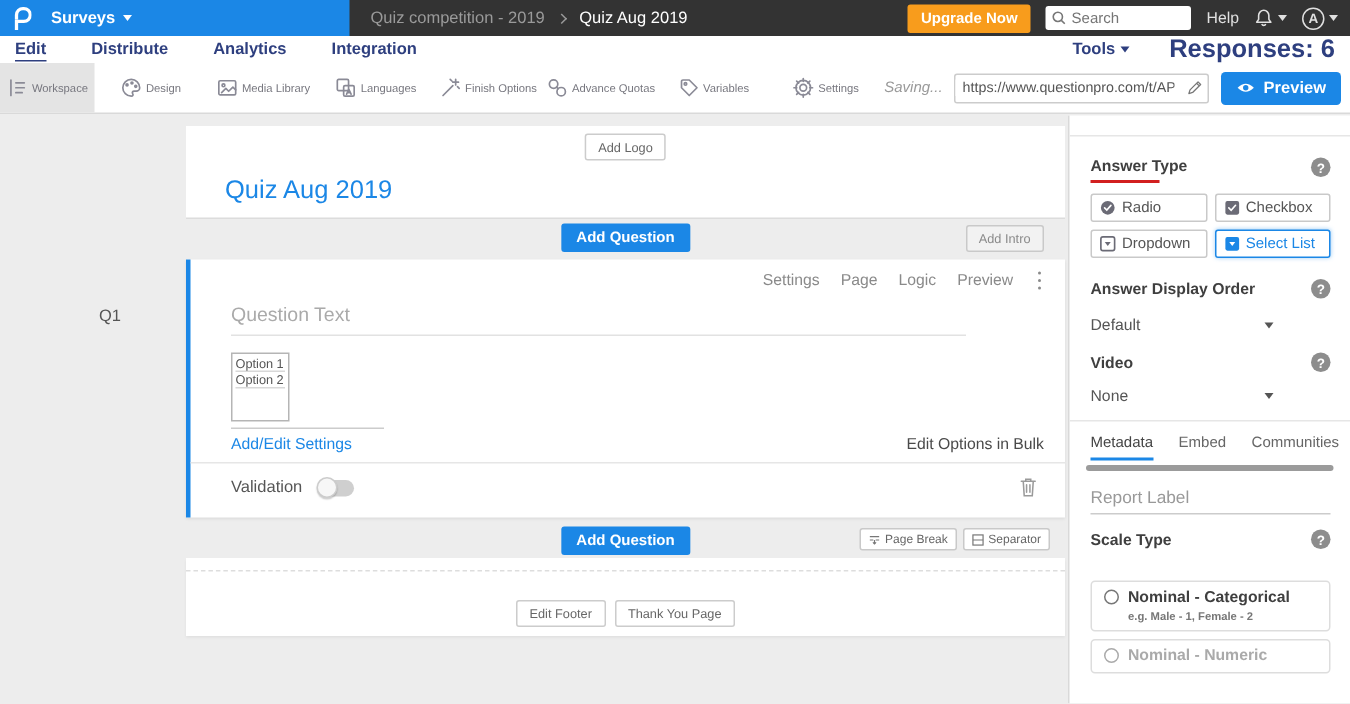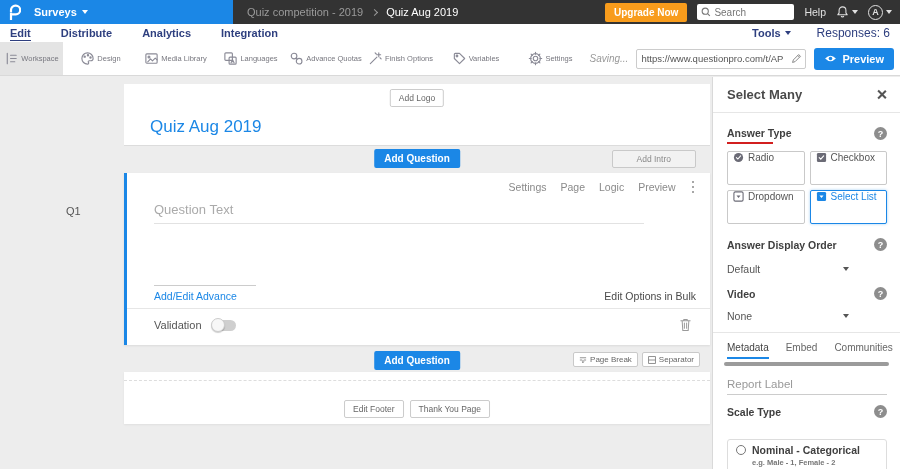--- a/index.html
+++ b/index.html
@@ -24,21 +24,21 @@
   .help { color:#e0e0e0; font-size:10.5px; }
   .bell-wrap, .avatar-wrap { display:flex; align-items:center; gap:3px; color:#e0e0e0; cursor:pointer; }
   .avatar { width:15px; height:15px; border:1.4px solid #e0e0e0; border-radius:50%; color:#e0e0e0; font-size:9px; font-weight:700; display:flex; align-items:center; justify-content:center; }
 
   
   .navbar { height:18px; background:#fff; display:flex; align-items:center; padding:0 10px; }
   .nav-item { font-size:11px; font-weight:700; color:#2e3f7f; margin-right:30px; cursor:pointer; padding:1px 0; }
   .nav-item.active { border-bottom:1.5px solid #2e3f7f; }
   .nav-right { margin-left:auto; display:flex; align-items:center; gap:26px; }
   .tools { font-size:11px; font-weight:700; color:#2e3f7f; display:flex; align-items:center; gap:4px; cursor:pointer; }
-  .responses { font-size:12px; font-weight:400; color:#2e3f7f; }
+  .responses { font-size:17px; font-weight:700; color:#2e3f7f; }
 
   
   .toolbar { height:34px; background:#fff; border-bottom:1px solid #d9d9d9; display:flex; align-items:stretch; }
   .tool-item { width:75px; display:flex; flex-direction:row; align-items:center; justify-content:center; gap:2px; cursor:pointer; }
   .tool-item.active { background:#e4e4e4; width:63px; }
   .tool-item .tlabel { font-size:7.5px; color:#77777f; }
   .tool-icon { stroke:#8a8a96; fill:none; stroke-width:1.2; stroke-linecap:round; stroke-linejoin:round; }
   .toolbar-right { margin-left:auto; display:flex; align-items:center; gap:8px; padding-right:6px; }
   .saving { font-size:10px; font-style:italic; color:#999; }
   .urlbox { border:1px solid #ccc; border-radius:2px; height:20px; width:170px; display:flex; align-items:center; background:#fff; }
@@ -47,21 +47,21 @@
   .preview-btn { background:#1b87e6; border:none; color:#fff; font-size:11px; font-weight:700; border-radius:3px; height:22px; padding:0 10px; display:flex; align-items:center; gap:5px; cursor:pointer; }
 
   
   .canvas { position:absolute; top:77px; left:0; width:712px; height:392px; background:#ededed; }
   .q1 { position:absolute; left:66px; top:128px; font-size:11px; color:#555; }
   .header-card { position:absolute; left:124px; top:7px; width:586px; height:62px; background:#fff; border-bottom:1px solid #dcdcdc; }
   .addlogo-btn { position:absolute; left:50%; transform:translateX(-50%); top:5px; background:#fff; border:1px solid #ccc; border-radius:2px; font-size:8.5px; color:#666; padding:3px 8px; cursor:pointer; }
   .survey-title { position:absolute; left:26px; top:33px; color:#1b87e6; font-size:17px; }
   .action-row1 { position:absolute; left:124px; top:69px; width:586px; height:27px; }
   .addq-btn { position:absolute; left:50%; transform:translateX(-50%); top:3px; background:#1b87e6; border:none; color:#fff; font-size:10px; font-weight:700; border-radius:2px; padding:4px 10px; cursor:pointer; }
-  .addintro-btn { position:absolute; right:14px; top:4px; background:#f2f2f2; border:1px solid #c9c9c9; border-radius:2px; color:#8a8a8a; font-size:8.5px; padding:3px 24px; cursor:pointer; }
+  .addintro-btn { position:absolute; right:14px; top:4px; background:#f2f2f2; border:1px solid #c9c9c9; border-radius:2px; color:#8a8a8a; font-size:8.5px; padding:3px 8px; cursor:pointer; }
   .question-card { position:absolute; left:124px; top:96px; width:586px; height:172px; background:#fff; border-left:3px solid #1b87e6; box-shadow:0 1px 2px rgba(0,0,0,.08); }
   .q-menu { position:absolute; top:8px; right:14px; display:flex; align-items:center; gap:14px; font-size:10.5px; color:#8a8a8a; }
   .q-menu span { cursor:pointer; }
   .kebab { width:2.5px; height:2.5px; background:#8a8a8a; border-radius:50%; box-shadow:0 5px 0 #8a8a8a, 0 -5px 0 #8a8a8a; margin:0 2px; cursor:pointer; }
   .q-text { position:absolute; left:27px; top:29px; font-size:13px; color:#aaa; }
   .q-underline { position:absolute; left:27px; top:50px; width:490px; border-bottom:1px solid #e2e2e2; }
   .opt-box { position:absolute; left:27px; top:62px; width:39px; height:46px; border:1px solid #b5b5b5; background:#fff; padding:1px 2px; }
   .opt-line { font-size:8.5px; color:#555; border:1px solid #d8d8d8; border-width:0 0 1px 0; line-height:10px; }
   .opt-underline { position:absolute; left:27px; top:112px; width:102px; border-bottom:1px solid #ccc; }
   .addedit-link { position:absolute; left:27px; top:117px; font-size:10.5px; color:#1b87e6; cursor:pointer; }
@@ -88,21 +88,21 @@
   .close-x::before, .close-x::after { content:""; position:absolute; left:5px; top:0; width:1.8px; height:11px; background:#555; }
   .close-x::before { transform:rotate(45deg);} .close-x::after { transform:rotate(-45deg);}
   .sb-divider { border-bottom:1px solid #e6e6e6; margin:7px -13px 0 -14px; }
   .sb-row { display:flex; align-items:center; justify-content:space-between; }
   .sb-label { font-size:10.5px; font-weight:700; color:#3f3f3f; }
   .sb-label.muted { color:#9a9a9a; font-weight:400; }
   .help-circle { width:13px; height:13px; border-radius:50%; background:#8d8d8d; color:#fff; font-size:9px; font-weight:700; display:flex; align-items:center; justify-content:center; cursor:pointer; }
   .help-circle::after { content:"?"; }
   .red-underline { width:46px; height:2px; background:#d21f1f; margin-top:1px; }
   .atype-grid { display:grid; grid-template-columns:1fr 1fr; gap:5px; margin-top:7px; }
-  .atype-btn { height:34px; border:1px solid #c9c9c9; border-radius:2px; background:#fff; display:flex; gap:4px; padding:0 5px; font-size:10px; color:#555; cursor:pointer; }
+  .atype-btn { height:19px; border:1px solid #c9c9c9; border-radius:2px; background:#fff; display:flex; align-items:center; gap:4px; padding:0 5px; font-size:10px; color:#555; cursor:pointer; }
   .atype-btn.selected { border:1.5px solid #1b87e6; color:#1b87e6; box-shadow:0 0 3px rgba(27,135,230,.4); }
   .select-row { display:flex; align-items:center; justify-content:space-between; width:122px; cursor:pointer; }
   .select-value { font-size:10.5px; color:#555; }
   .sel-caret { width:0; height:0; border-left:3.5px solid transparent; border-right:3.5px solid transparent; border-top:4.5px solid #555; }
   .tabs { display:flex; gap:17px; margin-top:9px; }
   .tab { font-size:10px; color:#666; padding-bottom:4px; cursor:pointer; }
   .tab.active { color:#444; border-bottom:2px solid #1b87e6; }
   .tabs-bar { height:4px; background:#9b9b9b; border-radius:2px; margin:3px -2px 0 -3px; cursor:pointer; }
   .report-input { border:none; border-bottom:1px solid #ccc; width:100%; font-size:11.5px; color:#777; padding:3px 0 4px 0; outline:none; margin-top:9px; font-family:"Liberation Sans",sans-serif; background:transparent; }
   .report-input::placeholder { color:#999; }
@@ -199,31 +199,31 @@
   <div class="tool-item">
     <svg class="tool-icon" width="15" height="15" viewBox="0 0 16 16">
         <rect x="2" y="2" width="8" height="8" rx="1"></rect>
         <rect x="6.5" y="6.5" width="7.5" height="7.5" rx="1"></rect>
         <path d="M8.6 12.6 l1.6-3.4 1.6 3.4 M9.2 11.5 h2"></path>
       </svg>
     <span class="tlabel">Languages</span>
   </div>
   <div class="tool-item">
     <svg class="tool-icon" width="15" height="15" viewBox="0 0 16 16">
+        <path d="M2.5 13.5 L9.5 6.5 M11.5 2 v4 M9.5 4 h4 M12.8 7.2 l1.2 1.2 M7.6 2 l1.2 1.2"></path>
+      </svg>
+    <span class="tlabel">Finish Options</span>
+  </div>
+  <div class="tool-item">
+    <svg class="tool-icon" width="15" height="15" viewBox="0 0 16 16">
         <circle cx="5.4" cy="5.4" r="3"></circle>
         <circle cx="10.8" cy="10.8" r="3"></circle>
         <path d="M7.5 7.5 l1.2 1.2"></path>
       </svg>
     <span class="tlabel">Advance Quotas</span>
-  </div>
-  <div class="tool-item">
-    <svg class="tool-icon" width="15" height="15" viewBox="0 0 16 16">
-        <path d="M2.5 13.5 L9.5 6.5 M11.5 2 v4 M9.5 4 h4 M12.8 7.2 l1.2 1.2 M7.6 2 l1.2 1.2"></path>
-      </svg>
-    <span class="tlabel">Finish Options</span>
   </div>
   <div class="tool-item">
     <svg class="tool-icon" width="15" height="15" viewBox="0 0 16 16">
         <path d="M2.5 8 V3.5 a1 1 0 0 1 1-1 H8 l5.5 5.5 -5.5 5.5 z"></path>
         <circle cx="5.3" cy="5.3" r="0.9"></circle>
       </svg>
     <span class="tlabel">Variables</span>
   </div>
   <div class="tool-item">
     <svg class="tool-icon" width="15" height="15" viewBox="0 0 16 16">
@@ -269,22 +269,26 @@
   <div class="question-card">
     <div class="q-menu">
       <span>Settings</span>
       <span>Page</span>
       <span>Logic</span>
       <span>Preview</span>
       <span class="kebab"></span>
     </div>
     <div class="q-text">Question Text</div>
     <div class="q-underline"></div>
+    <div class="opt-box">
+      <div class="opt-line">Option 1</div>
+      <div class="opt-line">Option 2</div>
+    </div>
     <div class="opt-underline"></div>
-    <a class="addedit-link">Add/Edit Advance</a>
+    <a class="addedit-link">Add/Edit Settings</a>
     <a class="bulk-link">Edit Options in Bulk</a>
     <div class="q-divider"></div>
     <div class="validation-row">
       <span class="validation-label">Validation</span>
       <div class="toggle">
           <div class="knob"></div>
         </div>
     </div>
     <div class="trash">
       <svg width="13" height="15" viewBox="0 0 14 16">
@@ -315,24 +319,20 @@
   <div class="footer-card">
     <div class="footer-dash"></div>
     <div class="footer-btns">
       <button class="footer-btn">Edit Footer</button>
       <button class="footer-btn">Thank You Page</button>
     </div>
   </div>
 </div>
 
 <div class="sidebar">
-  <div class="sb-title-row">
-    <span class="sb-title">Select Many</span>
-    <span class="close-x"></span>
-  </div>
   <div class="sb-divider"></div>
 
   <div class="sb-row mt10">
     <div>
       <span class="sb-label">Answer Type</span>
       <div class="red-underline"></div>
     </div>
     <span class="help-circle"></span>
   </div>
 

